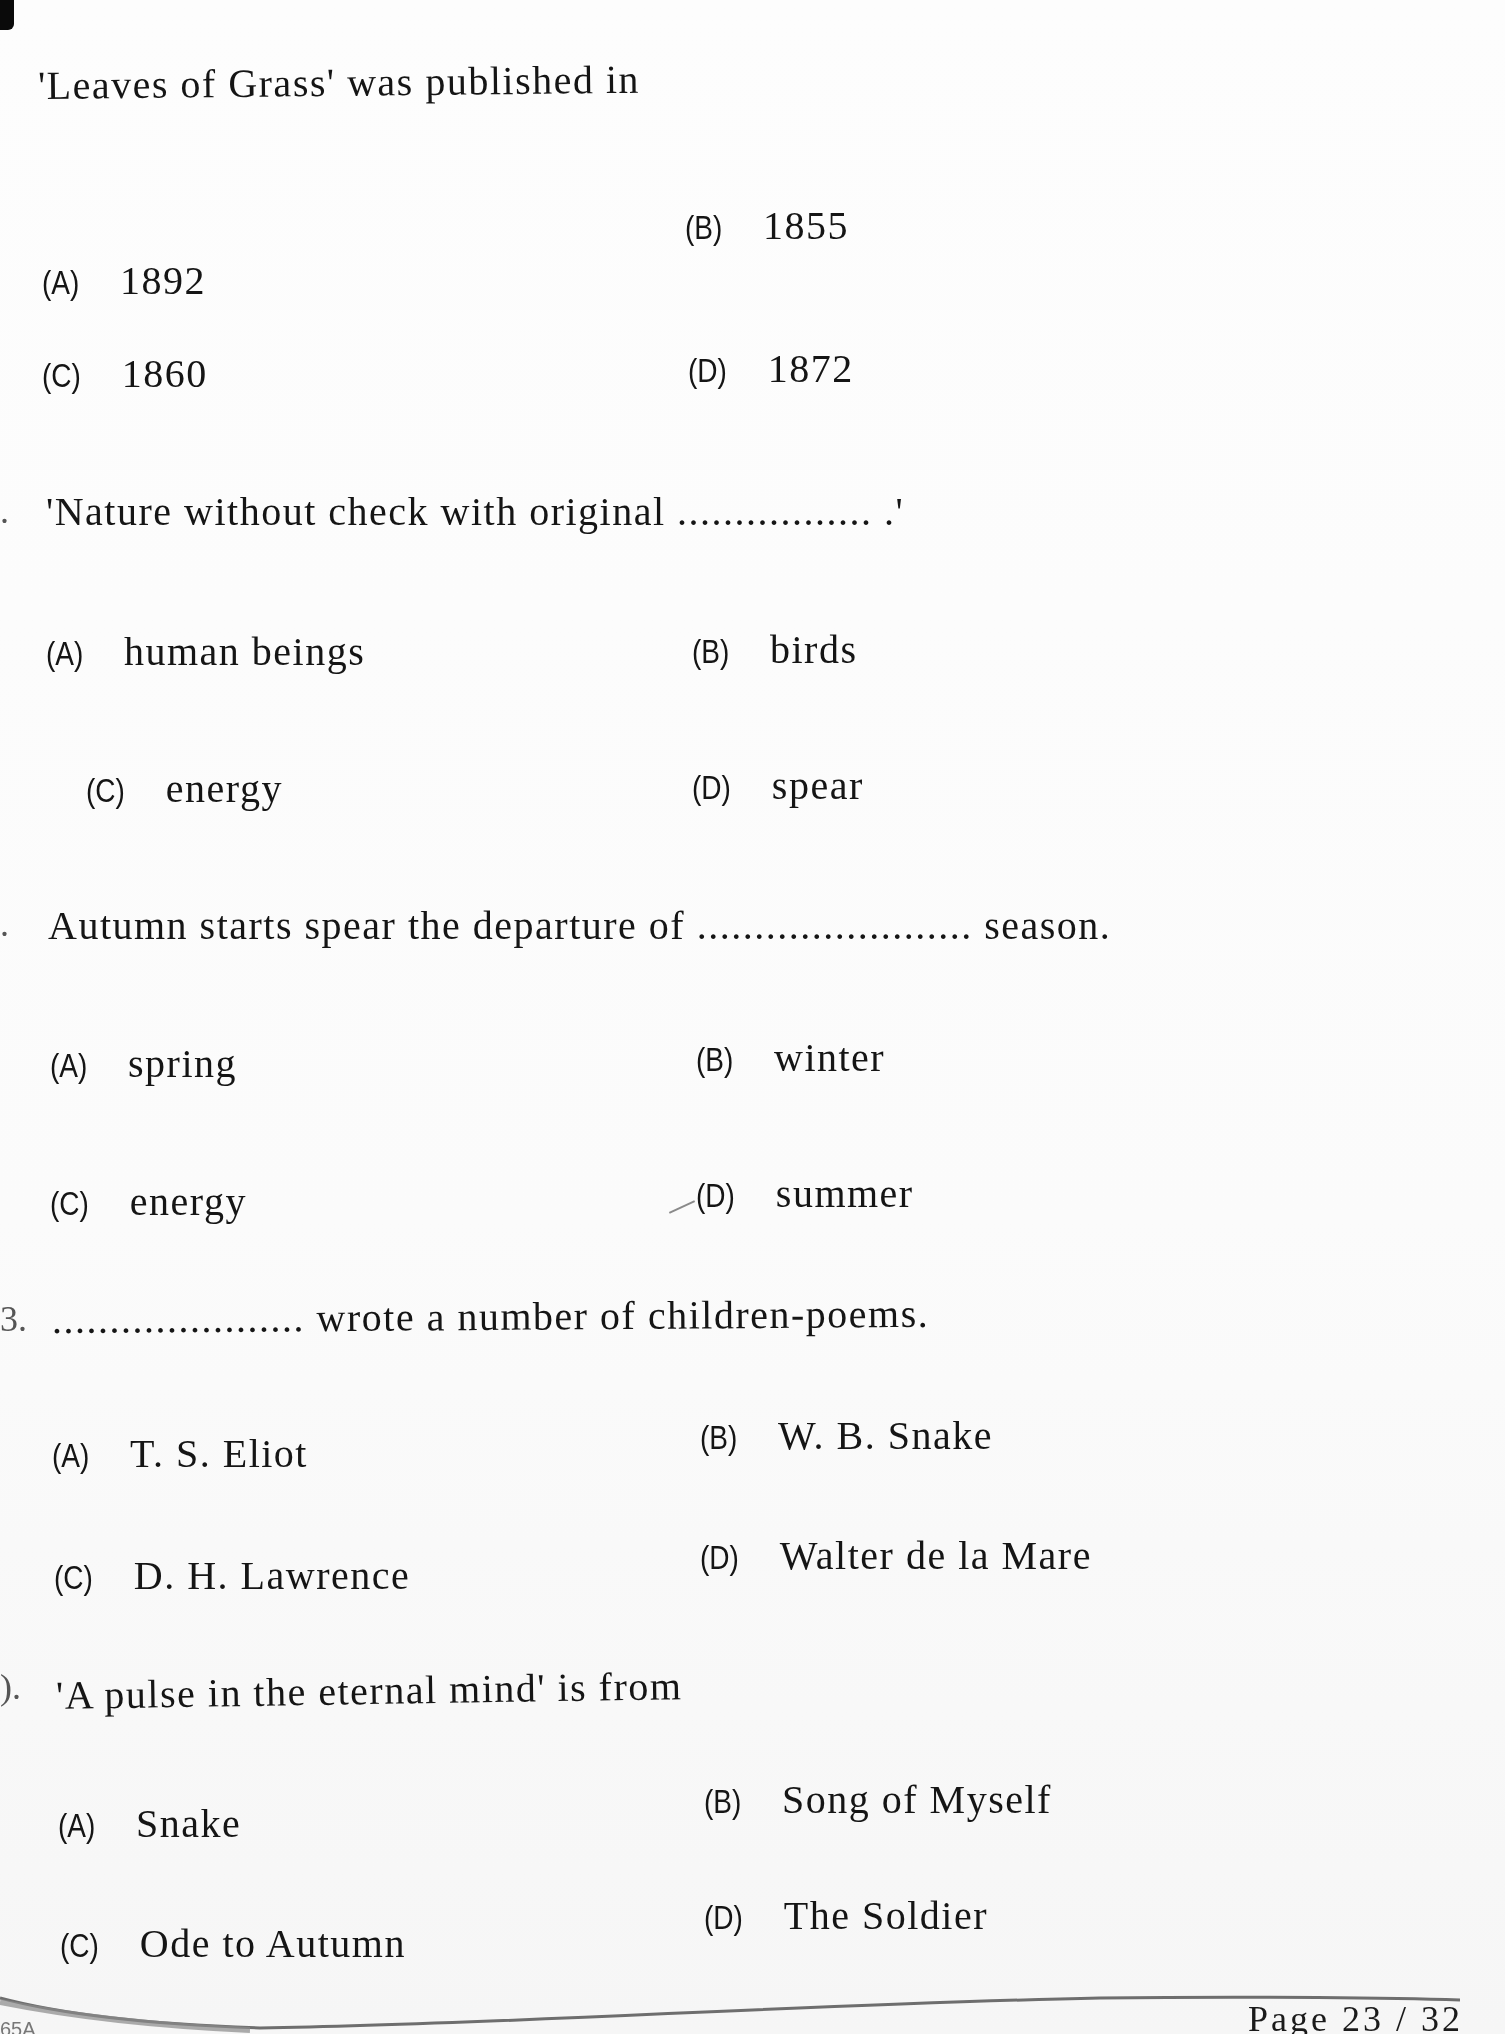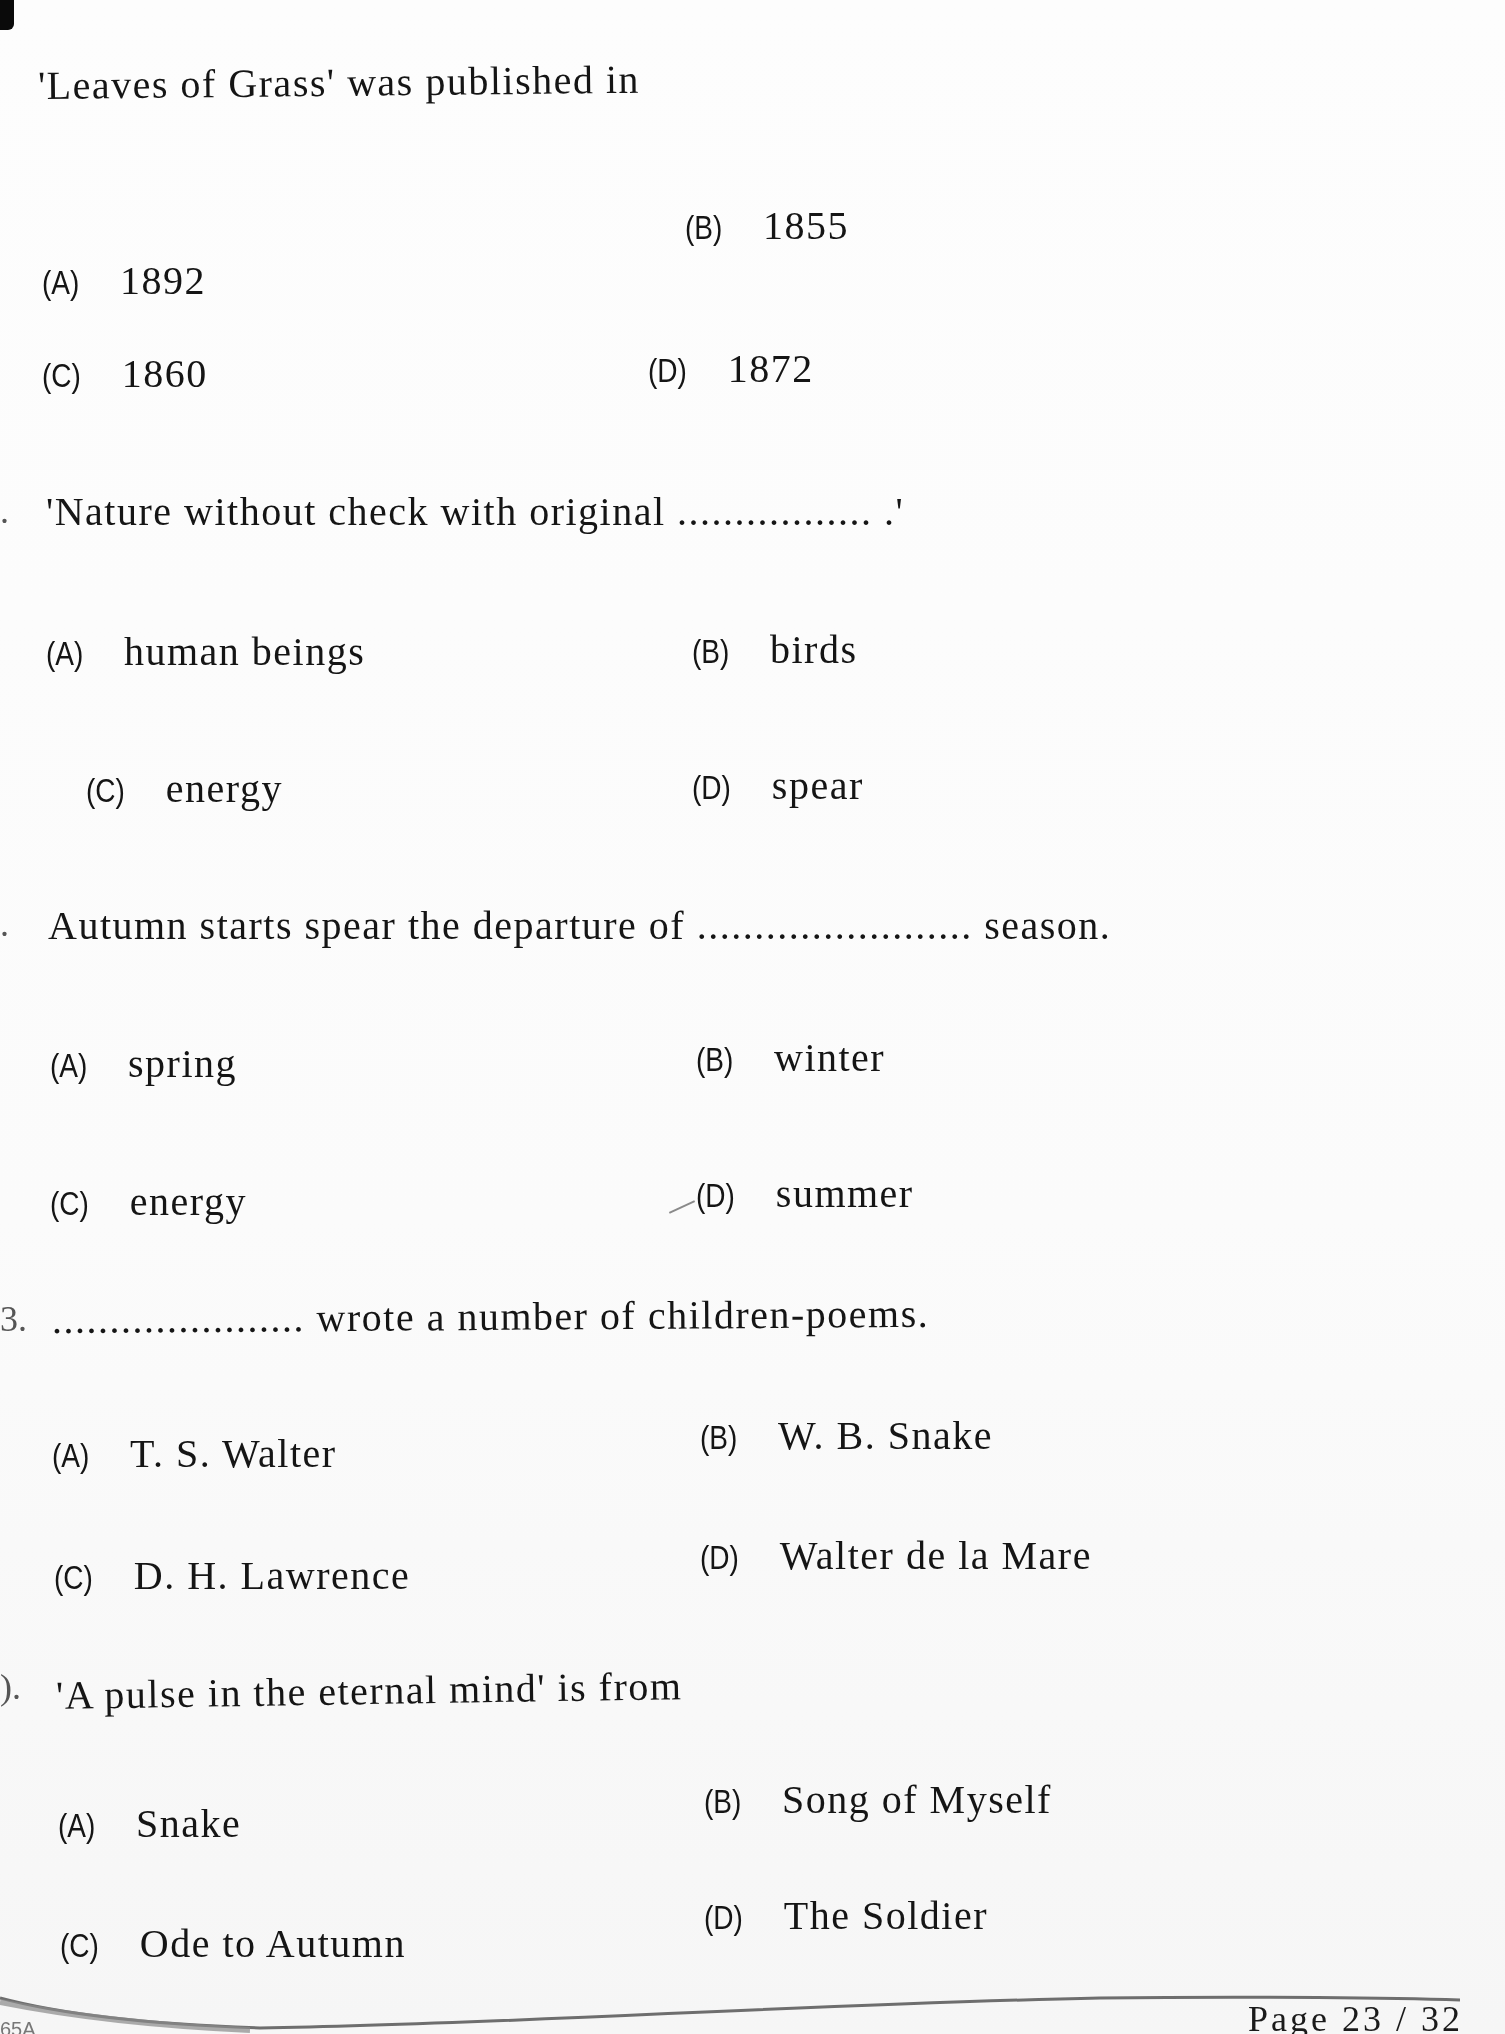--- a/index.html
+++ b/index.html
@@ -104,21 +104,21 @@
   <div class="q-stem" style="left:38px; top:62px; transform: rotate(-0.6deg);">'Leaves of Grass' was published in</div>
   <div class="option" style="left:42px; top:210px;margin-top:47px;">
     <span class="opt-key">(A)</span><span class="opt-text">1892</span>
   </div>
   <div class="option" style="left:685px; top:202px;">
     <span class="opt-key">(B)</span><span class="opt-text">1855</span>
   </div>
   <div class="option" style="left:42px; top:350px;">
     <span class="opt-key">(C)</span><span class="opt-text">1860</span>
   </div>
-  <div class="option" style="left:648px; top:345px;">
+  <div class="option" style="left:688px; top:345px;">
     <span class="opt-key">(D)</span><span class="opt-text">1872</span>
   </div>
 </section>
 
 <section class="question">
   <div class="q-num-stub" style="top:490px;">.</div>
   <div class="q-stem" style="left:46px; top:488px;">'Nature without check with original ................. .'</div>
   <div class="option" style="left:46px; top:628px;">
     <span class="opt-key">(A)</span><span class="opt-text">human beings</span>
   </div>
@@ -148,21 +148,21 @@
   <div class="pencil-mark" style="left:668px; top:1206px;"></div>
   <div class="option" style="left:696px; top:1170px;">
     <span class="opt-key">(D)</span><span class="opt-text">summer</span>
   </div>
 </section>
 
 <section class="question">
   <div class="q-num-stub" style="top:1298px;">3.</div>
   <div class="q-stem" style="left:52px; top:1296px; transform: rotate(-0.4deg);">...................... wrote a number of children-poems.</div>
   <div class="option" style="left:52px; top:1430px;">
-    <span class="opt-key">(A)</span><span class="opt-text">T. S. Walter</span>
+    <span class="opt-key">(A)</span><span class="opt-text">T. S. Eliot</span>
   </div>
   <div class="option" style="left:700px; top:1412px;">
     <span class="opt-key">(B)</span><span class="opt-text">W. B. Snake</span>
   </div>
   <div class="option" style="left:54px; top:1552px;">
     <span class="opt-key">(C)</span><span class="opt-text">D. H. Lawrence</span>
   </div>
   <div class="option" style="left:700px; top:1532px;">
     <span class="opt-key">(D)</span><span class="opt-text">Walter de la Mare</span>
   </div>

